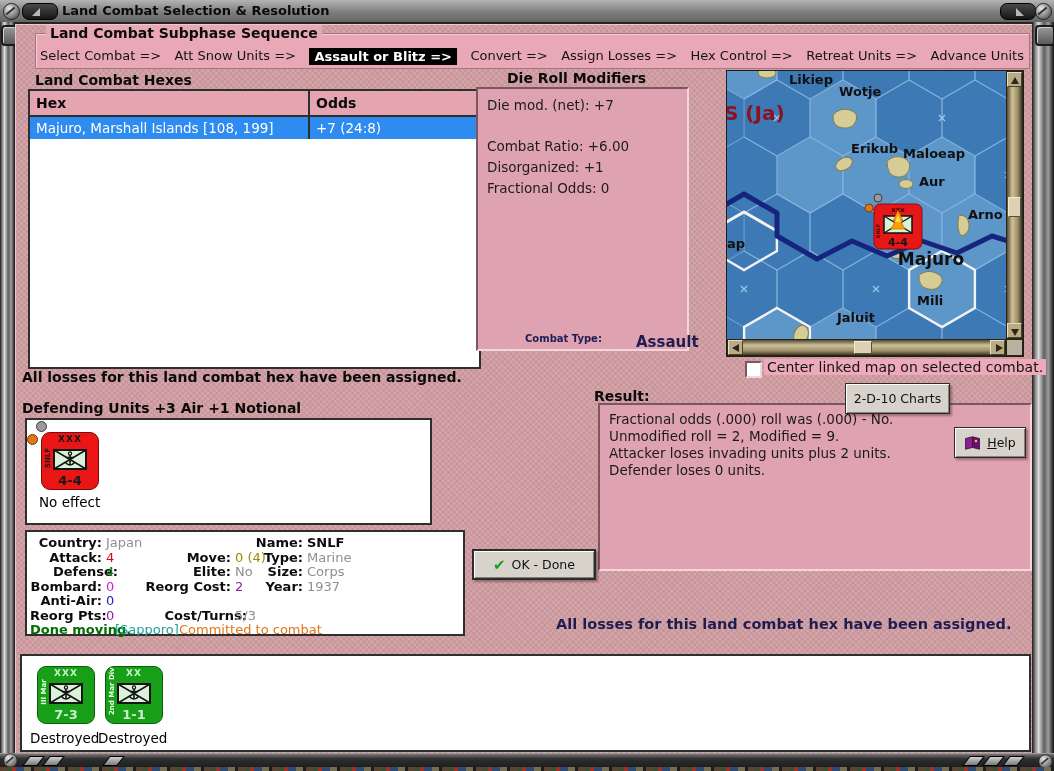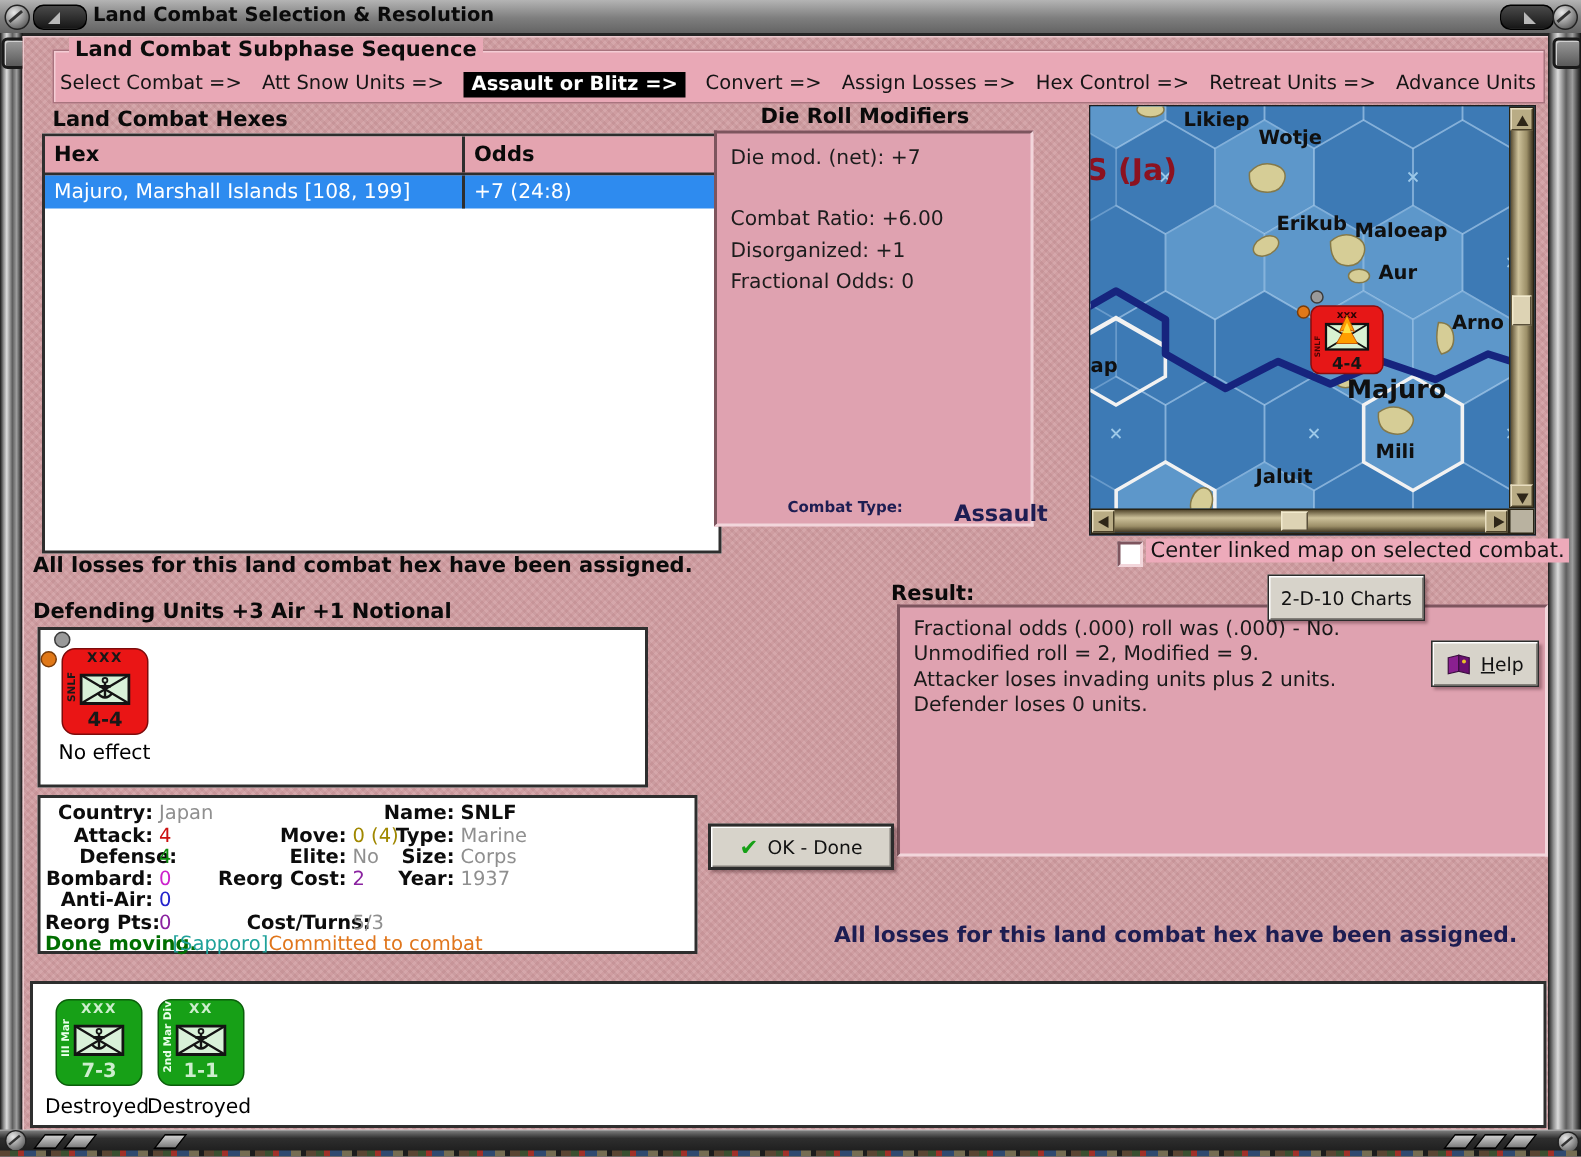--- a/index.html
+++ b/index.html
@@ -1,16 +1,16 @@
 <!DOCTYPE html>
 <html><head>
 <meta charset="utf-8">
 <style>
   html,body{margin:0;padding:0;background:#222;}
-  .screen{position:relative;width:1054px;height:771px;background:#ffffff;overflow:hidden;
+  .screen{position:relative;width:1054px;height:771px;background:#ec4899;overflow:hidden;
           font-family:"DejaVu Sans",sans-serif;-webkit-font-smoothing:antialiased;}
   .abs{position:absolute;}
   .b{font-weight:bold;}
 
   
   .titlebar{left:0;top:0;width:1054px;height:22px;
     background:linear-gradient(#b4b4b4,#7e7e7e 55%,#646464);border-bottom:2px solid #242424;}
   .title-text{left:62px;top:3px;font:bold 13px/16px "DejaVu Sans",sans-serif;color:#0a0a0a;}
   .screw{width:15px;height:15px;border-radius:50%;
     background:radial-gradient(circle at 35% 30%,#e8e8e8,#8a8a8a 55%,#3c3c3c);border:1px solid #222;}

